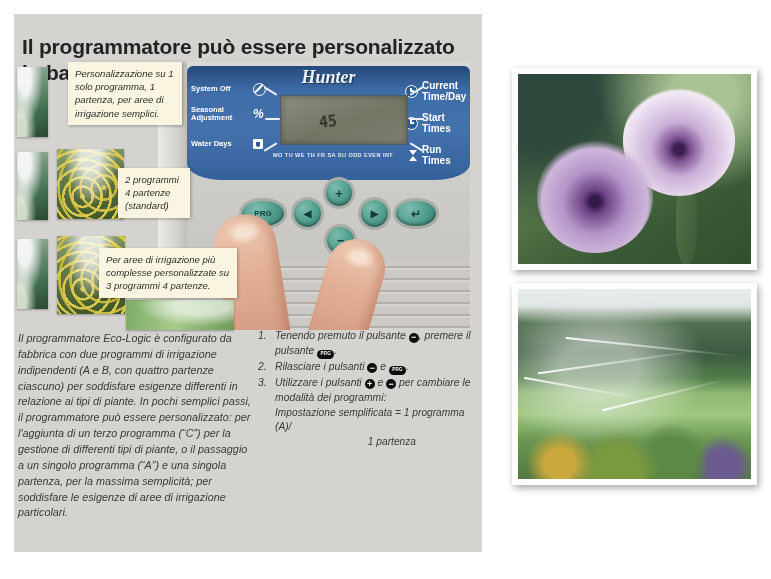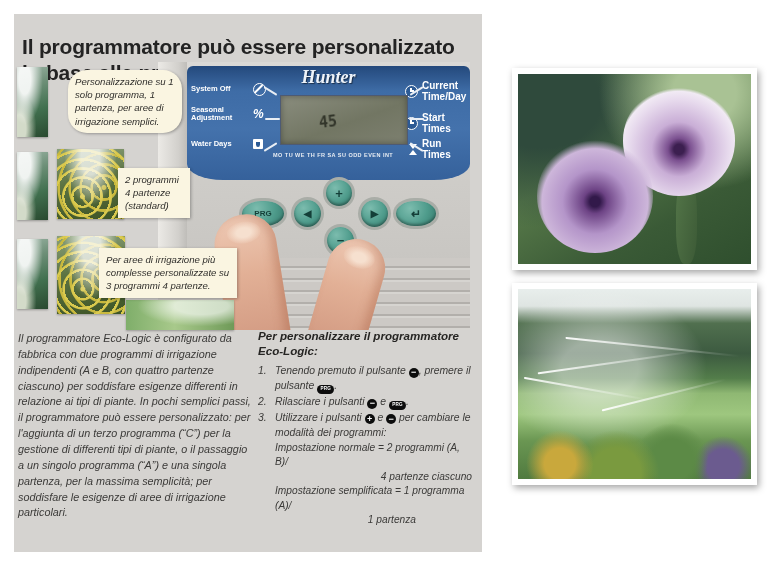--- a/index.html
+++ b/index.html
@@ -144,21 +144,21 @@
         <span class="ic-cal"></span>
       </div>
       <div class="rrow" style="right:4px;top:14px;">
         <span class="ic-clock"></span>
         <span class="txt">Current Time/Day</span>
       </div>
       <div class="rrow" style="right:4px;top:46px;">
         <span class="ic-clock"></span>
         <span class="txt">Start Times</span>
       </div>
-      <div class="rrow" style="right:4px;top:72px;">
+      <div class="rrow" style="right:4px;top:78px;">
         <span class="ic-hour"></span>
         <span class="txt">Run Times</span>
       </div>
       <div class="conn" style="left:76px;top:24px;transform:rotate(32deg);"></div>
       <div class="conn" style="left:78px;top:52px;"></div>
       <div class="conn" style="left:76px;top:80px;transform:rotate(-32deg);"></div>
       <div class="conn" style="left:222px;top:24px;transform:rotate(-32deg);"></div>
       <div class="conn" style="left:222px;top:52px;"></div>
       <div class="conn" style="left:222px;top:80px;transform:rotate(32deg);"></div>
       <div class="lcd">
@@ -173,47 +173,42 @@
     <div class="btn" style="left:136px;top:138px;width:27px;height:27px;font-size:10px;">◀</div>
     <div class="btn" style="left:168px;top:118px;width:26px;height:26px;font-size:13px;">+</div>
     <div class="btn" style="left:203px;top:138px;width:27px;height:27px;font-size:10px;">▶</div>
     <div class="btn" style="left:169px;top:165px;width:27px;height:27px;font-size:13px;">−</div>
     <div class="btn" style="left:238px;top:139px;width:40px;height:25px;font-size:12px;border-radius:50%/55%;">↵</div>
 
     <div class="finger" style="left:62px;top:152px;width:62px;height:130px;transform:rotate(-9deg);"></div>
     <div class="finger" style="left:162px;top:176px;width:58px;height:110px;transform:rotate(16deg);"></div>
   </div>
 
-  <div class="callout" style="left:68px;top:70px;width:100px;border-radius:19px;">Personalizzazione su 1 solo programma, 1 partenza, per aree di irrigazione semplici.</div>
+  <div class="callout" style="left:68px;top:62px;width:100px;">Personalizzazione su 1 solo programma, 1 partenza, per aree di irrigazione semplici.</div>
   <div class="callout" style="left:118px;top:168px;width:58px;">2 programmi 4 partenze (standard)</div>
   <div class="callout" style="left:99px;top:248px;width:124px;">Per aree di irrigazione più complesse personalizzate su 3 programmi 4 partenze.</div>
 
   <div class="intro">Il programmatore Eco-Logic è configurato da fabbrica con due programmi di irrigazione indipendenti (A e B, con quattro partenze ciascuno) per soddisfare esigenze differenti in relazione ai tipi di piante. In pochi semplici passi, il programmatore può essere personalizzato: per l'aggiunta di un terzo programma (“C”) per la gestione di differenti tipi di piante, o il passaggio a un singolo programma (“A”) e una singola partenza, per la massima semplicità; per soddisfare le esigenze di aree di irrigazione particolari.</div>
 
   <div class="howto">
-    <h3>Per personalizzare il programmatore Eco-Logic:</h3>
 
     <div class="step">
       <span class="num">1.</span>
       <span class="stext"><span>Tenendo premuto il pulsante </span><span class="ib">−</span><span>, premere il pulsante </span><span class="ib prg">PRG</span><span>.</span></span>
     </div>
     <div class="step">
       <span class="num">2.</span>
       <span class="stext"><span>Rilasciare i pulsanti </span><span class="ib">−</span><span> e </span><span class="ib prg">PRG</span><span>.</span></span>
     </div>
     <div class="step">
       <span class="num">3.</span>
       <span class="stext"><span>Utilizzare i pulsanti </span><span class="ib">+</span><span> e </span><span class="ib">−</span><span> per cambiare le modalità dei programmi:</span></span>
     </div>
 
     <div class="modes">
-      <div>
-        <div class="mode-l1">Impostazione normale = 2 programmi (A, B)/</div>
-        <div class="mode-l2 pad-a">4 partenze ciascuno</div>
-      </div>
       <div>
         <div class="mode-l1">Impostazione semplificata = 1 programma (A)/</div>
         <div class="mode-l2 pad-b">1 partenza</div>
       </div>
       <div>
       </div>
     </div>
   </div>
 
   <div class="photo-frame" style="left:512px;top:68px;">

